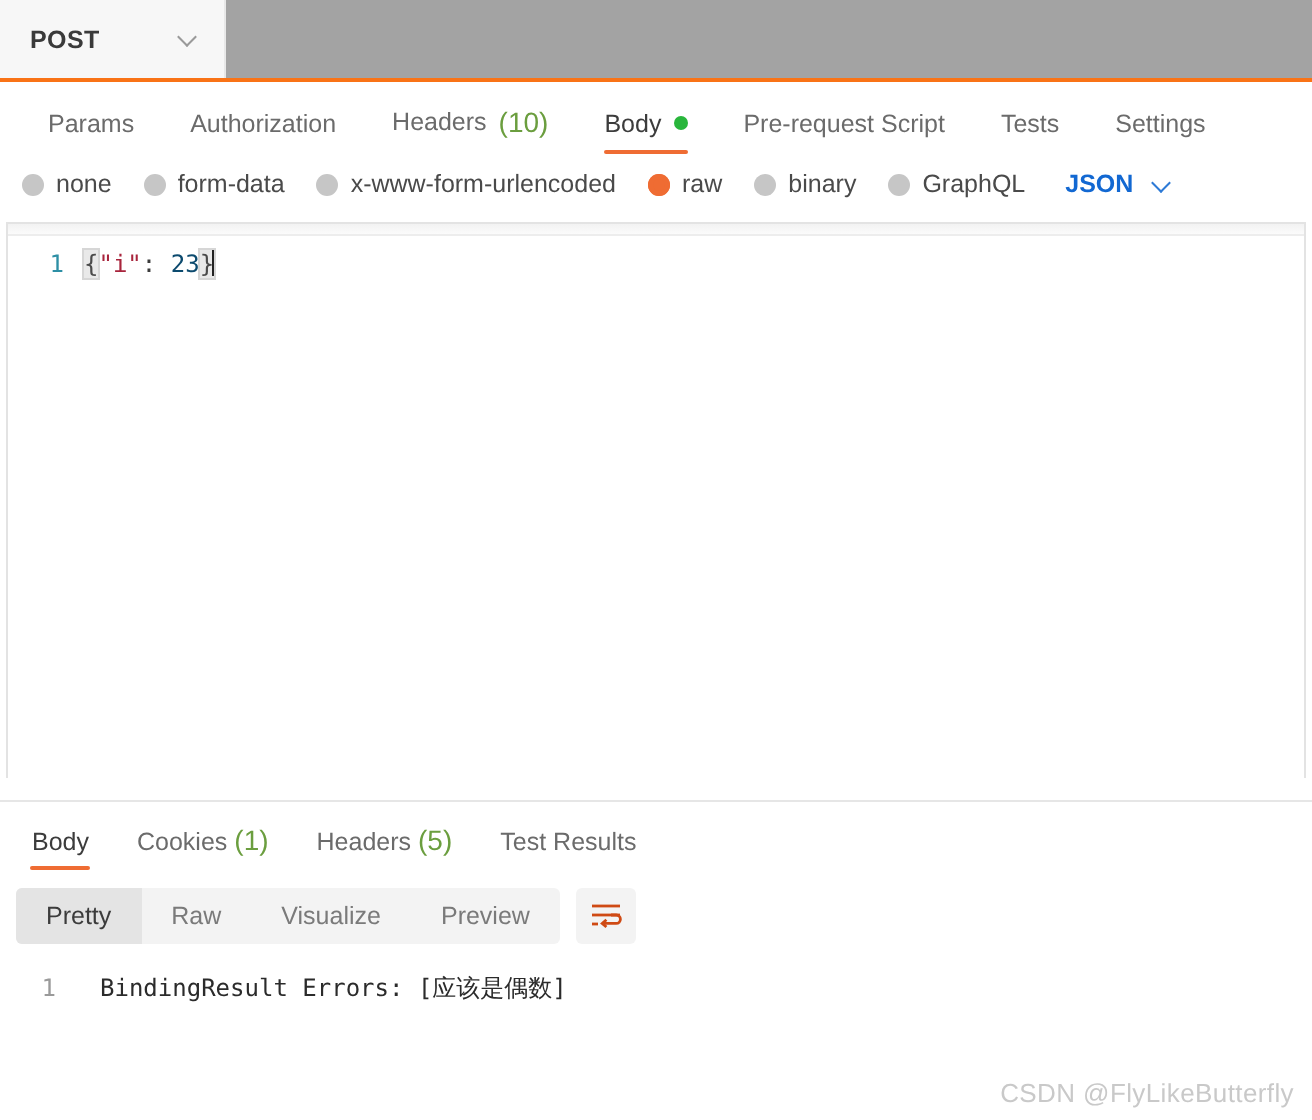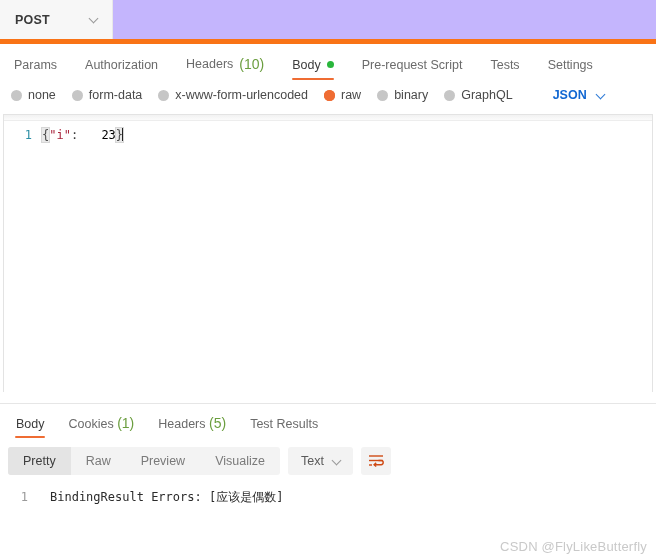--- a/index.html
+++ b/index.html
@@ -15,22 +15,22 @@
     position: relative;
     overflow: hidden;
     -webkit-font-smoothing: antialiased;
   }
 
   
   .url-bar {
     display: flex;
     align-items: stretch;
     height: 39px;
-    border-bottom: 5px solid #f97316;
-    background: #c4b5fd;
+    border-bottom: 2px solid #f97316;
+    background: #a3a3a3;
   }
   .method-select {
     width: 113px;
     display: flex;
     align-items: center;
     justify-content: space-between;
     padding: 0 12px 0 15px;
     background: #f7f7f7;
     border-right: 1px solid #e8e8e8;
     box-sizing: border-box;
@@ -69,21 +69,21 @@
     color: #3c3c3c;
     cursor: text;
     letter-spacing: .1px;
   }
 
   
   .req-tabs {
     display: flex;
     align-items: flex-end;
     height: 36px;
-    padding-left: 0;
+    padding-left: 10px;
     background: #fff;
   }
   .req-tab {
     position: relative;
     padding: 0 14px 9px 14px;
     font-size: 12.5px;
     color: #6b6b6b;
     cursor: pointer;
     display: flex;
     align-items: center;
@@ -148,21 +148,20 @@
     display: flex;
     align-items: center;
     gap: 9px;
     margin-left: 4px;
     cursor: pointer;
   }
   .json-label {
     color: #1268d2;
     font-size: 12.5px;
     font-weight: bold;
-    margin-left: 20px;
   }
   .chev-blue {
     width: 11px;
     height: 11px;
     display: inline-block;
     position: relative;
   }
   .chev-blue::before {
     content: "";
     position: absolute;
@@ -211,21 +210,21 @@
     white-space: pre;
     position: relative;
   }
   .tok-brace {
     color: #4b4b4b;
     background: #e9e9e9;
     outline: 1px solid #d6d6d6;
   }
   .tok-key { color: #a8243c; }
   .tok-colon { color: #3b3b3b; }
-  .tok-num { color: #000000; margin-left: 16px; }
+  .tok-num { color: #0c4a6e; }
   .caret {
     display: inline-block;
     width: 1px;
     height: 13px;
     background: #222;
     vertical-align: -2px;
     margin-left: -1px;
   }
 
   
@@ -444,31 +443,27 @@
 
 <div class="res-toolbar">
   <div class="seg-group">
     <div class="seg active">
       <span>Pretty</span>
     </div>
     <div class="seg">
       <span>Raw</span>
     </div>
     <div class="seg">
+      <span>Visualize</span>
+    </div>
+    <div class="seg">
       <span>Preview</span>
     </div>
-    <div class="seg">
-      <span>Visualize</span>
-    </div>
-  </div>
-
-  <div class="fmt-select">
-    <span>Text</span>
-    <span class="chev"></span>
-  </div>
+  </div>
+
 
   <div class="wrap-btn">
     <svg width="16" height="14" viewBox="0 0 16 14">
       <line x1="1" y1="2" x2="15" y2="2" stroke="#cf4a14" stroke-width="1.4"></line>
       <line x1="1" y1="6.5" x2="15" y2="6.5" stroke="#cf4a14" stroke-width="1.4"></line>
       <path d="M10.5 6.5 h2.6 a2.1 2.1 0 0 1 0 4.2 H6.5" fill="none" stroke="#cf4a14" stroke-width="1.4"></path>
       <path d="M8.2 8.9 L6.1 10.7 L8.2 12.5" fill="none" stroke="#cf4a14" stroke-width="1.4"></path>
       <line x1="1" y1="11" x2="4" y2="11" stroke="#cf4a14" stroke-width="1.4"></line>
     </svg>
   </div>

